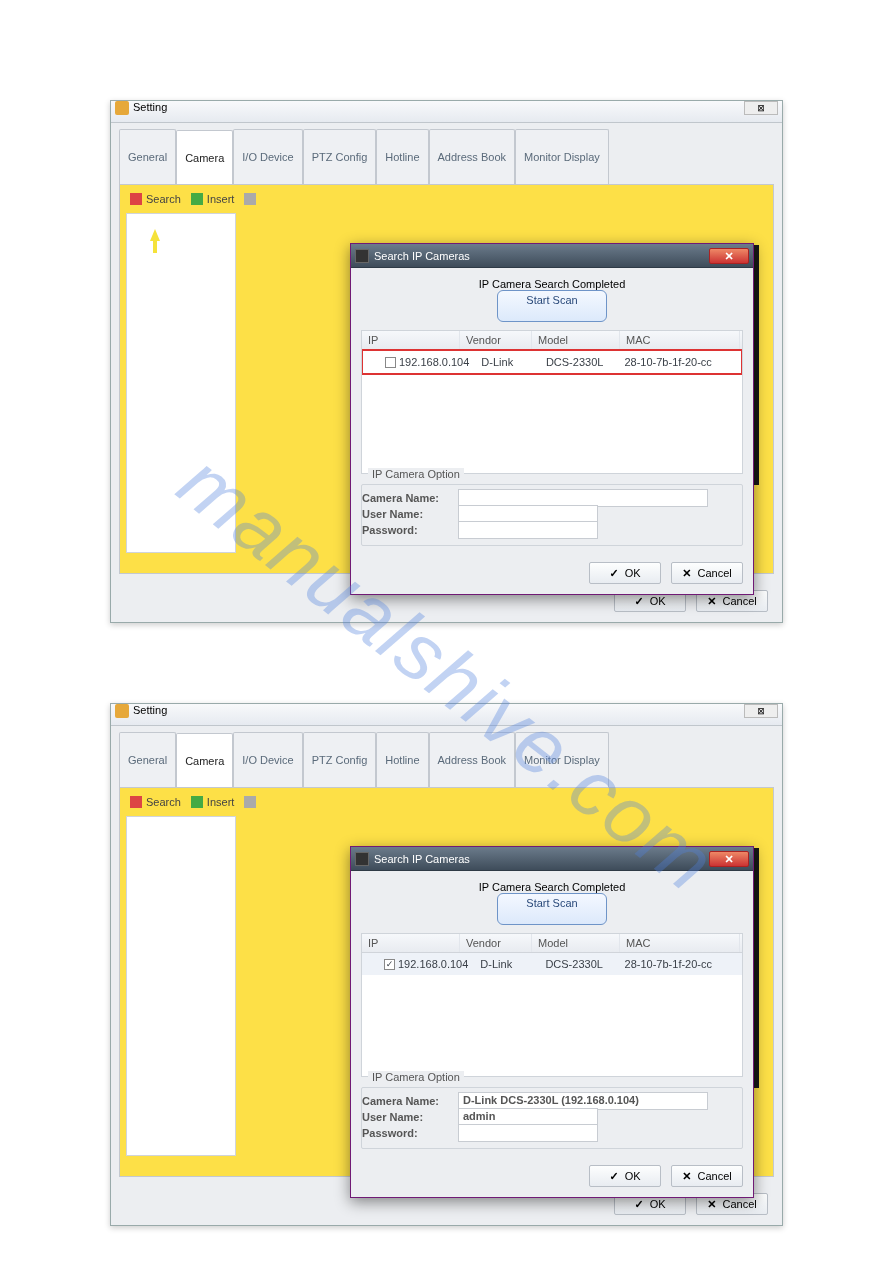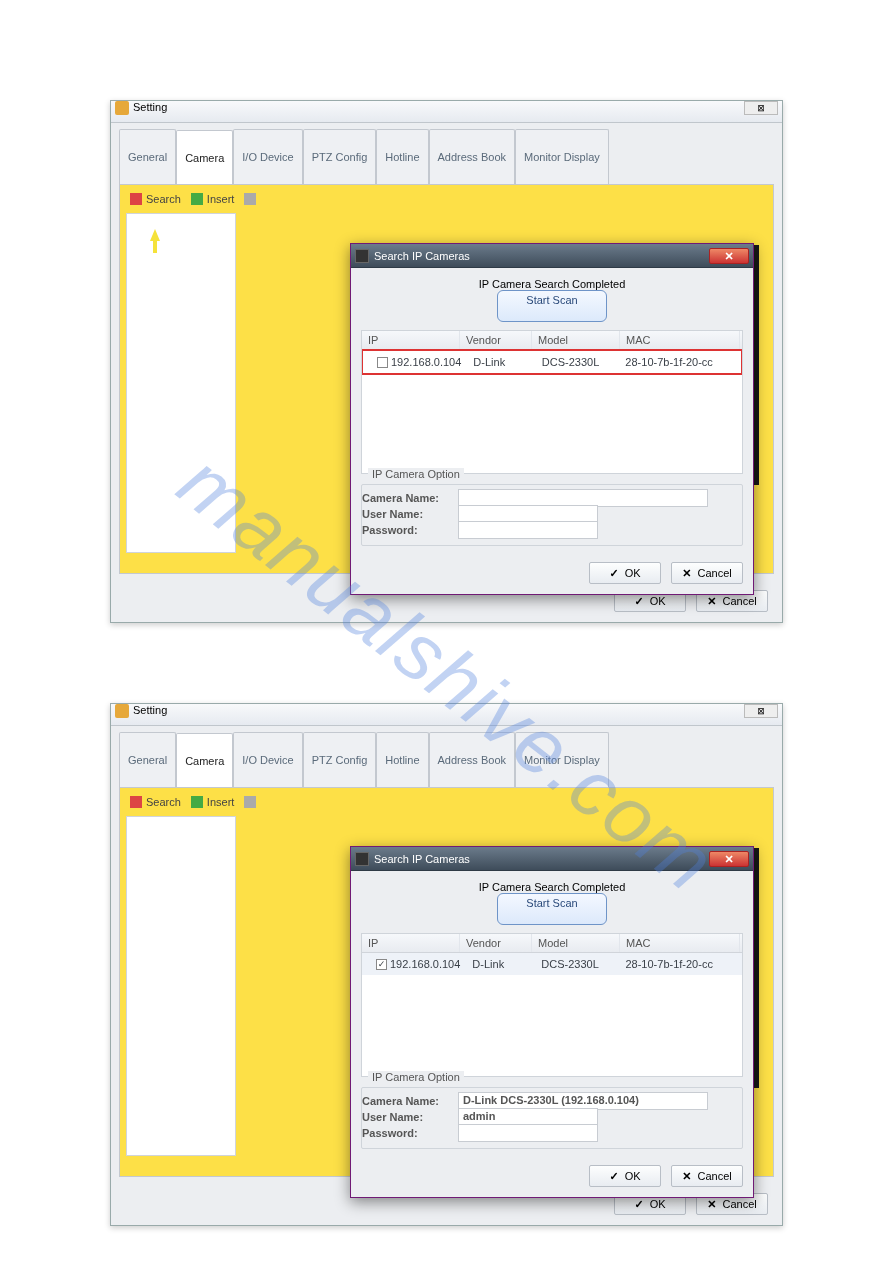--- a/index.html
+++ b/index.html
@@ -54,21 +54,21 @@
   .mtitle{height:24px;background:linear-gradient(#6b7b8b,#3e4c5a);display:flex;align-items:center;padding:0 4px;color:#fff;border-bottom:1px solid #2e3a46;}
   .mtitle .ico{width:14px;height:14px;background:#333;border:1px solid #666;margin-right:5px;}
   .mtitle .sp{flex:1;}
   .mclose{width:40px;height:16px;background:linear-gradient(#e86,#c33);border:1px solid #a22;border-radius:2px;color:#fff;text-align:center;line-height:14px;font-weight:bold;}
   .mbody{padding:10px;}
   .mstatus{display:flex;align-items:center;justify-content:space-between;margin-bottom:8px;flex-direction:column;}
   .mscan{width:110px;height:32px;border:1px solid #6e94c8;background:linear-gradient(#f4f8ff,#dce9fb);text-align:center;line-height:18px;color:#2a4a7a;border-radius:6px;}
   .mtable{border:1px solid #cfd4da;background:#fff;height:144px;overflow:hidden;}
   .mthead{display:flex;background:linear-gradient(#f6f8fb,#e8ebf0);border-bottom:1px solid #d0d4da;}
   .mth{padding:3px 6px;color:#555;border-right:1px solid #e2e6ec;}
-  .mtrow{display:flex;padding:3px 8px;align-items:flex-start;}
+  .mtrow{display:flex;padding:3px 16px;align-items:flex-start;}
   .mtrow.hl{border:2px solid #d33;margin:-1px;}
   .mtrow.sel{background:#eef2f8;}
   .mtd{padding:2px 6px;color:#3a4048;}
   .c-ip{width:98px;display:flex;align-items:center;gap:3px;}
   .c-vn{width:72px;}
   .c-md{width:88px;}
   .c-mac{width:120px;}
   .ck{width:11px;height:11px;border:1px solid #888;background:#fff;display:inline-block;font-size:9px;line-height:9px;text-align:center;}
   .mgroup{border:1px solid #cfd4da;border-radius:2px;margin-top:10px;}
   .mgroup .lg{position:relative;top:-17px;left:6px;background:#eceef1;padding:0 4px;color:#555;display:inline-block;}

